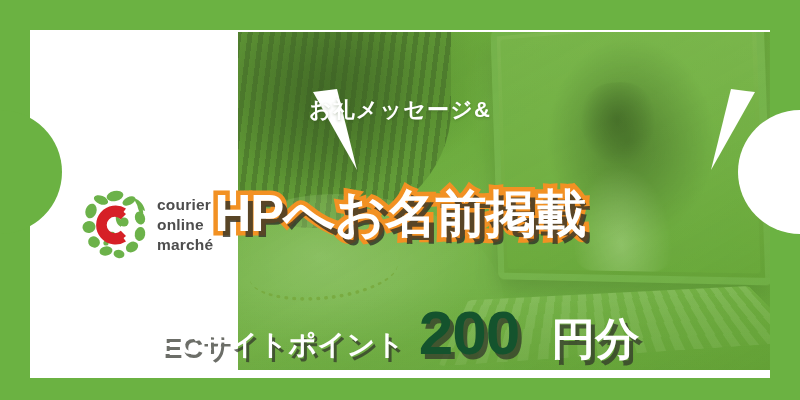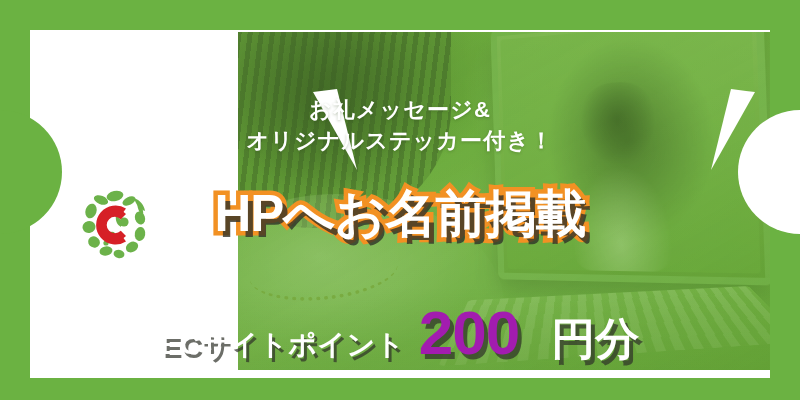--- a/index.html
+++ b/index.html
@@ -152,21 +152,21 @@
     text-align:center;white-space:nowrap;
     color:#ffffff;line-height:1;
   }
   .pointline .label{
     font-size:28px;font-weight:700;letter-spacing:.5px;
     vertical-align:baseline;
     text-shadow:3px 4px 0 rgba(46,48,40,.70);
     margin-top:32px;
   }
   .pointline .amount{
-    font-size:62px;font-weight:900;color:#a21caf;
+    font-size:62px;font-weight:900;color:#14532d;
     letter-spacing:-1px;margin-left:14px;
     vertical-align:baseline;
     text-shadow:4px 5px 0 rgba(46,48,40,.70);
   }
   .pointline .unit{
     font-size:44px;font-weight:900;color:#ffffff;
     letter-spacing:0;
     vertical-align:baseline;
     text-shadow:4px 5px 0 rgba(46,48,40,.70);
     margin-left:32px;
@@ -205,21 +205,20 @@
     <div class="wedge" style="left:679px;top:58px;">
       <svg width="48" height="84" viewBox="0 0 48 84" aria-hidden="true">
         <polygon points="46,4 22,1 2,82" fill="#ffffff"></polygon>
       </svg>
     </div>
 
     <div class="copy">
 
       <div class="sub-lines">
         <span class="l1">お礼メッセージ&amp;</span>
-        <span class="l2">オリジナルステッカー付き！</span>
       </div>
 
       <div class="headline">HPへお名前掲載</div>
 
       <div class="pointline">
         <span class="label">ECサイトポイント</span><span class="amount">200</span><span class="unit">円分</span>
       </div>
 
     </div>
 
@@ -242,20 +241,25 @@
             <path d="M55 12c5 4 7 10 6 16-4-4-6-10-6-16z"></path>
             <circle cx="30" cy="47" r="4.2"></circle>
             <circle cx="24" cy="54" r="2.6"></circle>
             <circle cx="42" cy="33" r="4.6"></circle>
             <path d="M34 26c4 2 6 7 5 12-4-2-6-7-5-12z"></path>
           </g>
           <path d="M44 19.5a19.5 19.5 0 1 0 0 33l-5.4-7.6a10.6 10.6 0 1 1 0-17.8z" fill="#d62027"></path>
           <path d="M33 20.5a15.5 15.5 0 0 0 0 31 15.5 15.5 0 0 0 11-4.6l-5.2-5.2a8.2 8.2 0 1 1 0-11.4l5.2-5.2a15.5 15.5 0 0 0-11-4.6z" fill="#d62027"></path>
         </svg>
       </div>
+      <div class="logo-words">
+        <span>courier</span>
+        <span>online</span>
+        <span>marché</span>
+      </div>
     </div>
 
   </div>
 
   <div class="notch-left"></div>
   <div class="notch-right"></div>
 
 </div>
 
 </body></html>

